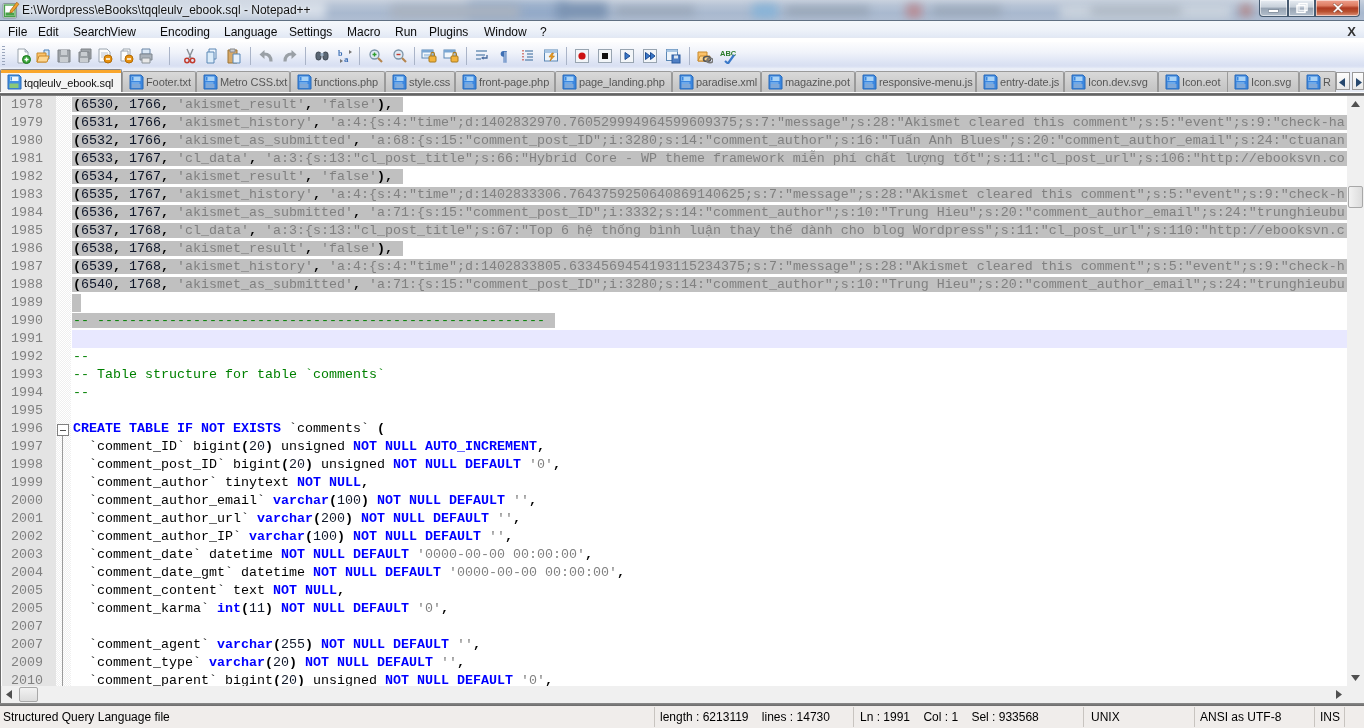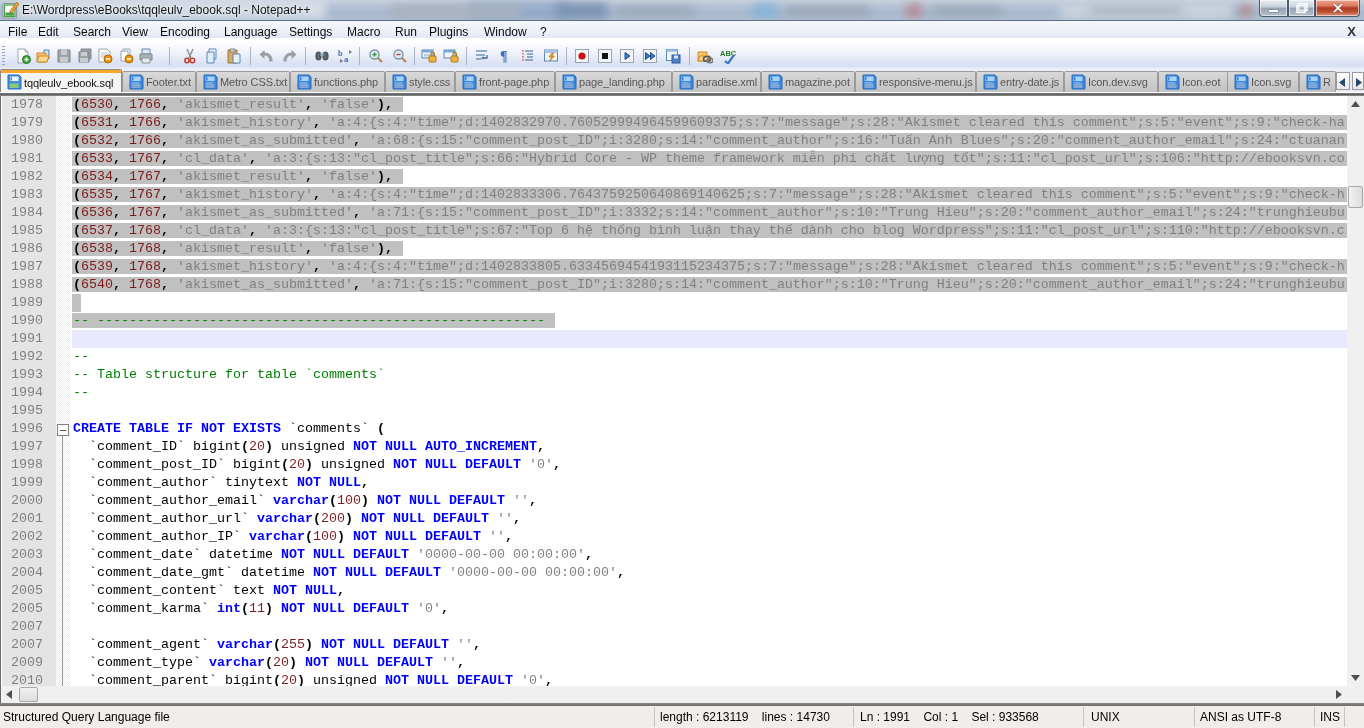--- a/index.html
+++ b/index.html
@@ -42,21 +42,21 @@
 #ed{position:absolute;left:0;top:96px;width:1347px;height:590px;background:#fff;overflow:hidden;border-left:1px solid #6c6c6c}
 #margin{position:absolute;left:1px;top:0;width:54px;height:100%;background:#e4e4e4}
 .num{position:absolute;left:9px;width:38px;font-family:"Liberation Mono",monospace;font-size:13.33px;line-height:18px;color:#808080;white-space:pre}
 #fold{position:absolute;left:55px;top:0;width:15px;height:100%;background:#fff;background-image:linear-gradient(45deg,#efefef 25%,transparent 25%,transparent 75%,#efefef 75%),linear-gradient(45deg,#efefef 25%,transparent 25%,transparent 75%,#efefef 75%);background-size:2px 2px;background-position:0 0,1px 1px}
 #foldline{position:absolute;left:61px;top:340px;width:1px;height:250px;background:#9a9a9a}
 #foldbox{position:absolute;left:56px;top:328px;width:12px;height:12px;background:#fff;border:1px solid #808080}
 #foldbox::after{content:"";position:absolute;left:2px;top:5px;width:6px;height:1px;background:#505050}
 #code{position:absolute;left:0;top:0;width:100%;height:100%}
 .ln{position:absolute;left:72px;font-family:"Liberation Mono",monospace;font-size:13.33px;line-height:18px;color:#000;white-space:pre}
 .k{color:#0000ff;font-weight:bold}
-.n{color:#7f1d1d}
+.n{color:#0f172a}
 .s{color:#808080}
 .o{color:#000;font-weight:bold}
 .c{color:#008000}
 .sel{background:#c0c0c0;padding-right:10px;margin-left:-1px;padding-left:1px}
 .caretline{position:absolute;left:71px;width:1276px;height:18px;background:#e8e8ff}
 
 #vsb{position:absolute;right:0;top:96px;width:17px;height:590px;background:#f0f0f0}
 #vsb .btn{position:absolute;left:0;width:17px;height:17px;background:#f0f0f0}
 #vsb .thumb{position:absolute;left:1px;top:90px;width:15px;height:22px;background:linear-gradient(to right,#f2f2f2,#dcdcdc);border:1px solid #a8a8a8;border-radius:2px}
 #hsb{position:absolute;left:0;top:686px;width:1347px;height:17px;background:#f0f0f0;border-left:1px solid #6c6c6c}
@@ -107,21 +107,21 @@
           <svg width="11" height="10" viewBox="0 0 11 10">
             <path d="M0.5 1.5L1.8 0l3.7 3.2L9.2 0l1.3 1.5L7 5l3.5 3.5L9.2 10 5.5 6.8 1.8 10 .5 8.5 4 5z" fill="#fff" stroke="#7a3a28" stroke-width="0.6"></path>
           </svg>
         </div>
     </div>
   </div>
   <div id="menubar">
     <span style="left:8px">File</span>
 <span style="left:38px">Edit</span>
 <span style="left:73px">Search</span>
-<span style="left:122px">View</span>
+<span style="left:110px">View</span>
 <span style="left:160px">Encoding</span>
 <span style="left:224px">Language</span>
 <span style="left:289px">Settings</span>
 <span style="left:347px">Macro</span>
 <span style="left:395px">Run</span>
 <span style="left:429px">Plugins</span>
 <span style="left:484px">Window</span>
 <span style="left:540px">?</span>
     <div class="docx">X</div>
   </div>

